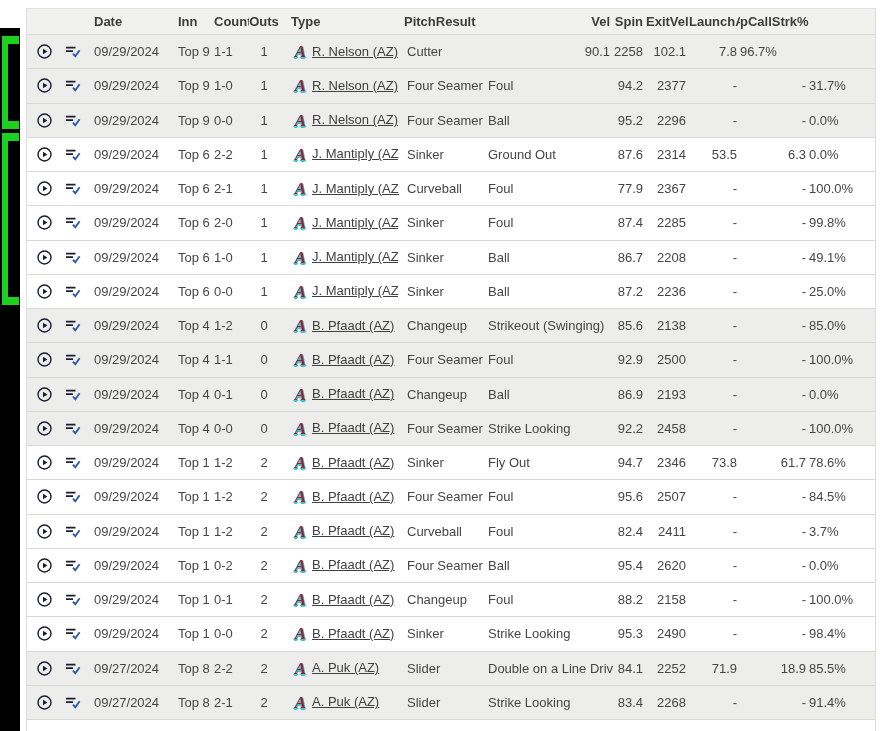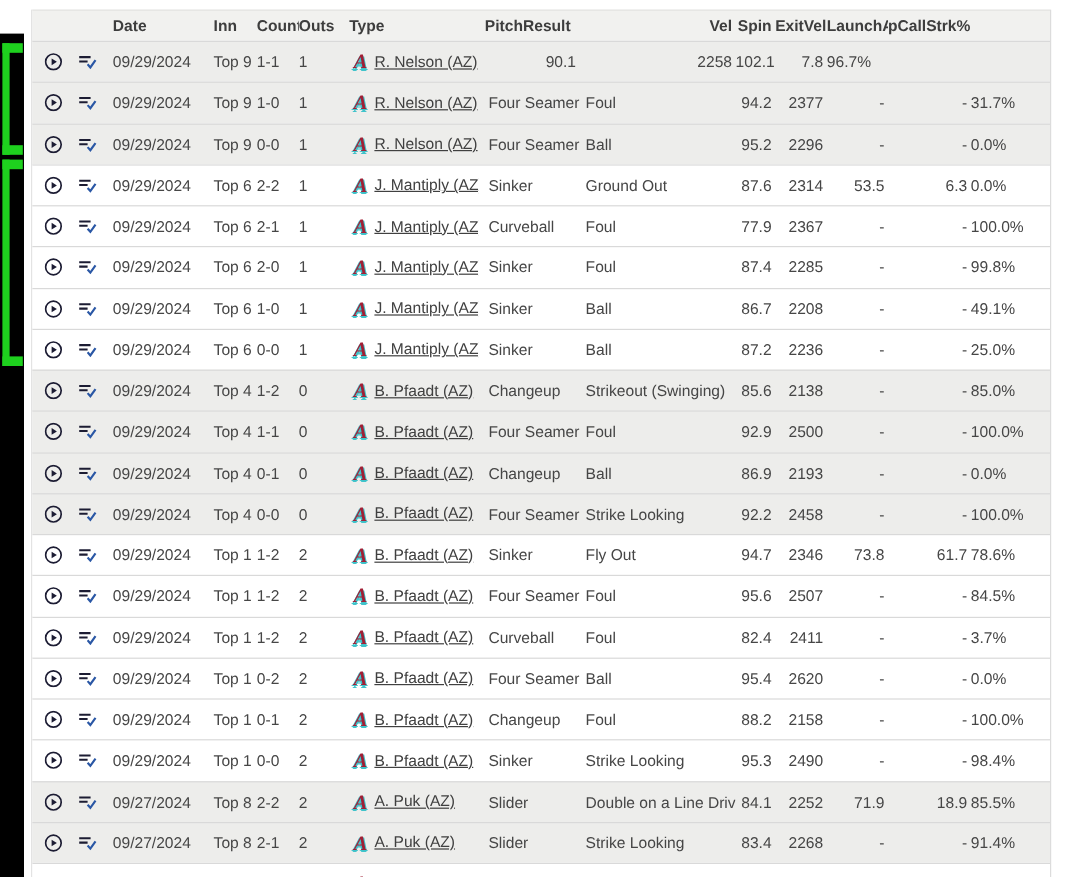--- a/index.html
+++ b/index.html
@@ -25,21 +25,21 @@
     white-space:nowrap;}
   .row.header{height:26px;line-height:26px;background:#f1f1ef;border-top:1px solid #e3e3e1;
     font-weight:700;color:#3d3d3d;}
   .row.gray{background:#ededeb;}
   .row.white{background:#ffffff;}
   .row.partial{height:34.25px;}
   .cell{overflow:hidden;}
   .c-date{padding-left:9px;}
   .c-inn{padding-left:3px;}
   .c-count{padding-left:3px;}
-  .c-outs{text-align:left;padding-right:4px;}
+  .c-outs{text-align:center;padding-right:4px;}
   .c-pitcher{padding-left:10px;display:flex;align-items:center;gap:4px;}
   .c-type{padding-left:8px;}
   .c-result{padding-left:5px;}
   .num{text-align:right;padding-right:3px;}
   .c-pcall{text-align:left;padding-right:7px;}
   .icn{display:flex;align-items:center;justify-content:center;cursor:pointer;}
   .icn svg{display:block;}
   .plink{color:#404040;text-decoration:underline;cursor:pointer;}
   .azlogo{
     font-family:"Liberation Serif","DejaVu Serif",serif;font-weight:700;font-style:italic;
@@ -86,20 +86,21 @@
       </svg>
     </div>
     <div class="cell c-date">09/29/2024</div>
     <div class="cell c-inn">Top 9</div>
     <div class="cell c-count">1-1</div>
     <div class="cell c-outs">1</div>
     <div class="cell c-pitcher">
       <span class="azlogo">A</span>
       <span class="plink">R. Nelson (AZ)</span>
     </div>
+    <div class="cell c-type">Cutter</div>
     <div class="cell num">90.1</div>
     <div class="cell num">2258</div>
     <div class="cell num">102.1</div>
     <div class="cell num">7.8</div>
     <div class="cell c-pcall">96.7%</div>
   </div>
       <div class="row gray">
     <div class="cell icn">
       <svg width="15" height="15" viewBox="0 0 15 15">
         <circle cx="7.5" cy="7.5" r="6.5" fill="none" stroke="#1c1c33" stroke-width="1.4"></circle>

